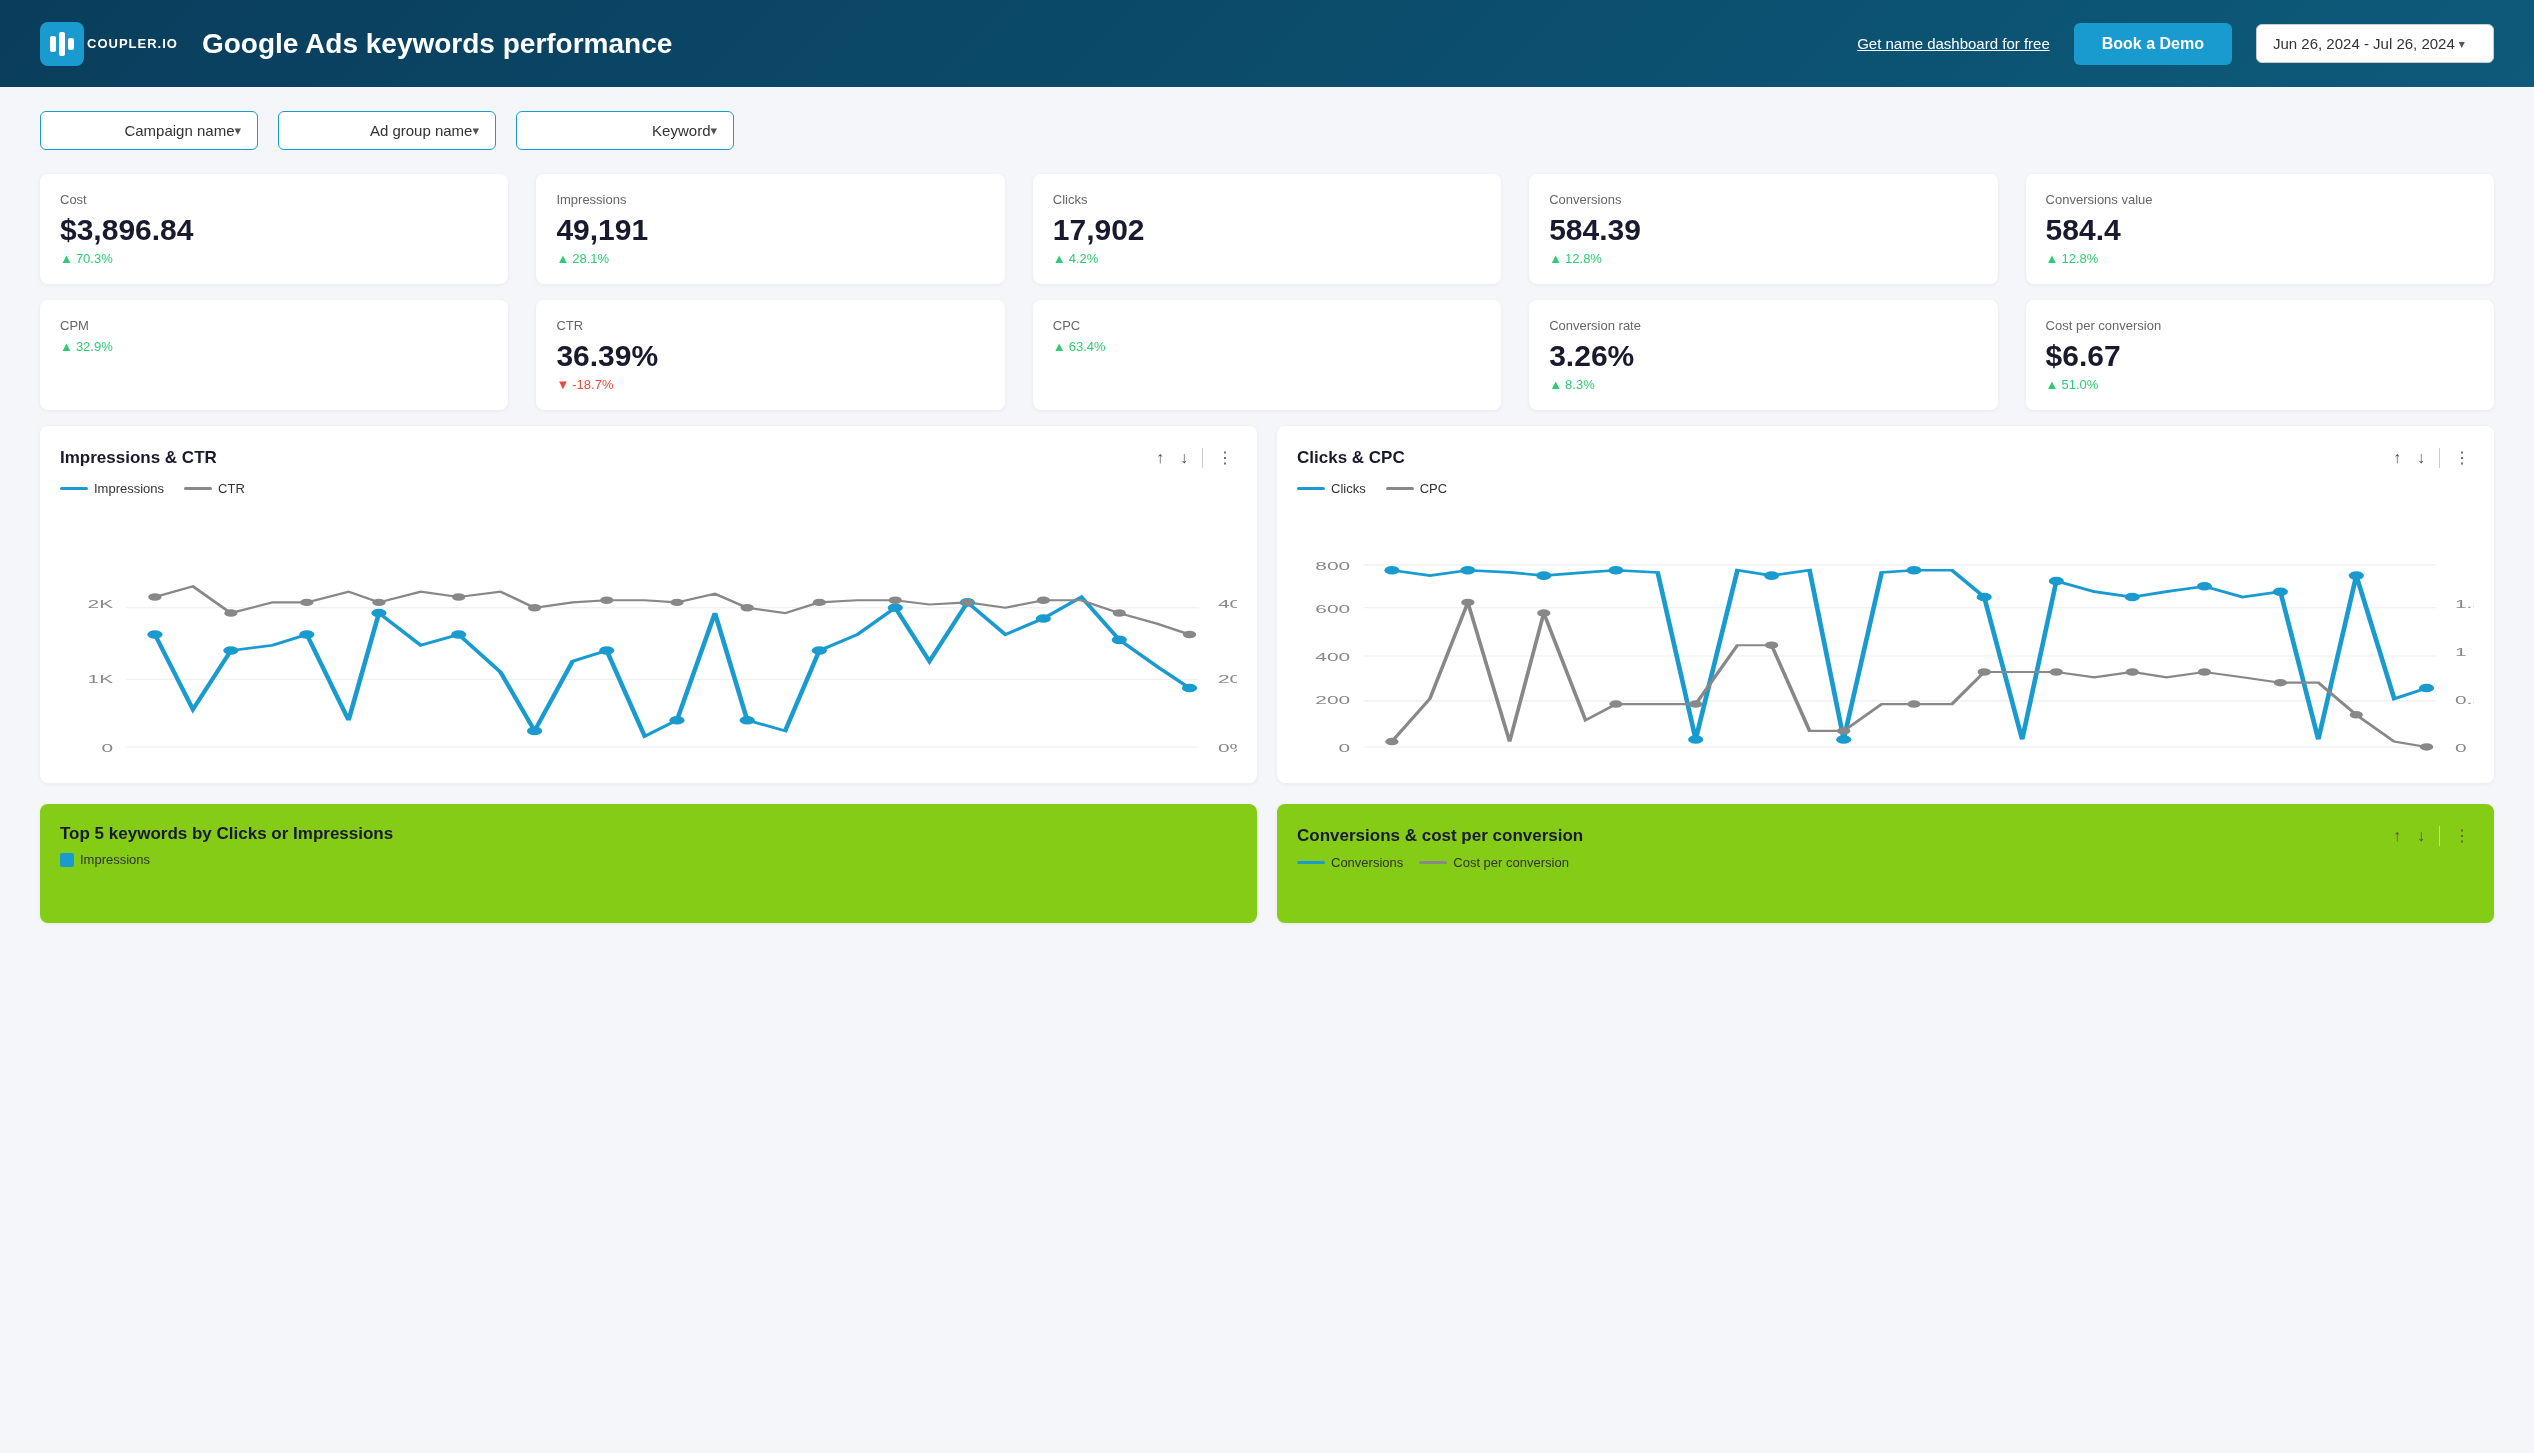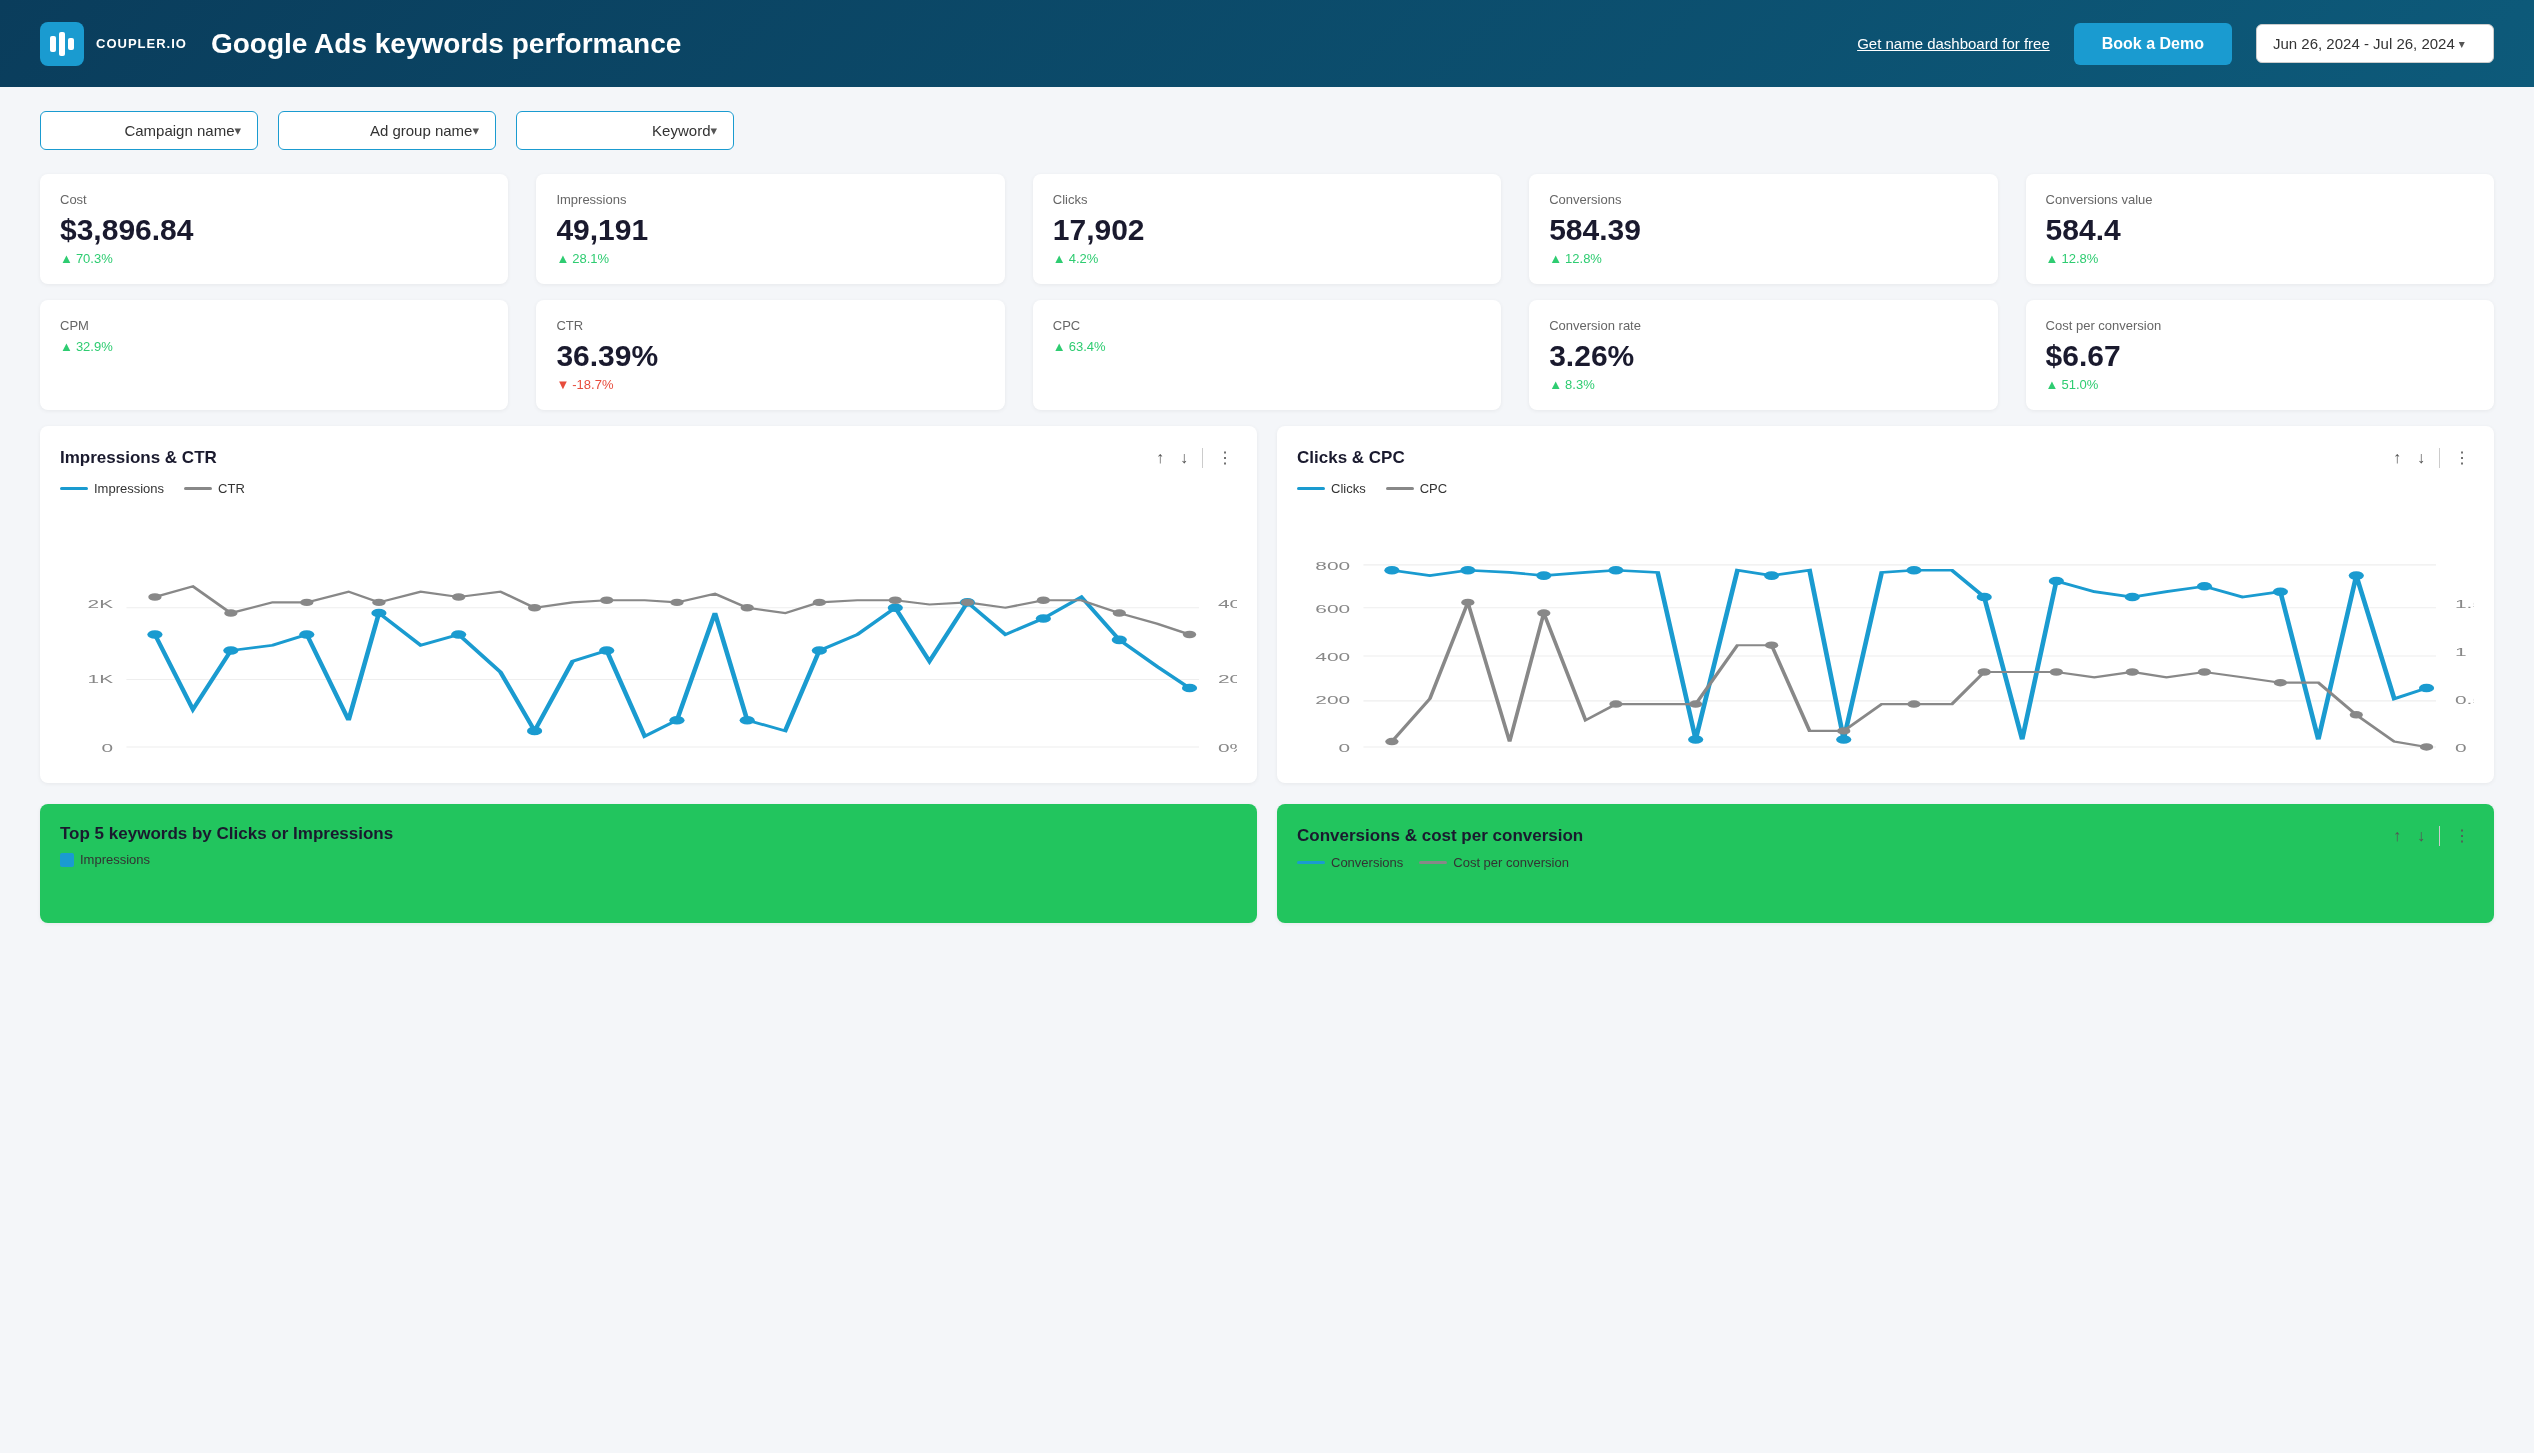--- a/index.html
+++ b/index.html
@@ -10,21 +10,21 @@
       background: linear-gradient(135deg, #0a3d5c 0%, #0d5a7a 100%);
       padding: 0 40px;
       height: 87px;
       display: flex;
       align-items: center;
       gap: 24px;
     }
     .logo-area {
       display: flex;
       align-items: center;
-      gap: 12px;
+      gap: 3px;
       flex-shrink: 0;
       justify-content: center;
     }
     .logo-icon {
       width: 44px;
       height: 44px;
       background: #1a9bd0;
       border-radius: 8px;
       display: flex;
       align-items: center;
@@ -211,21 +211,21 @@
       height: 100%;
     }
 
     
     .bottom-row {
       display: grid;
       grid-template-columns: 1fr 1fr;
       gap: 20px;
     }
     .bottom-chart-card {
-      background: #22c55e;
+      background: #84cc16;
       border-radius: 8px;
       padding: 20px;
       box-shadow: 0 1px 4px rgba(0,0,0,0.06);
       min-height: 119px;
     }
     .bottom-chart-header {
       display: flex;
       align-items: center;
       justify-content: space-between;
       margin-bottom: 8px;

